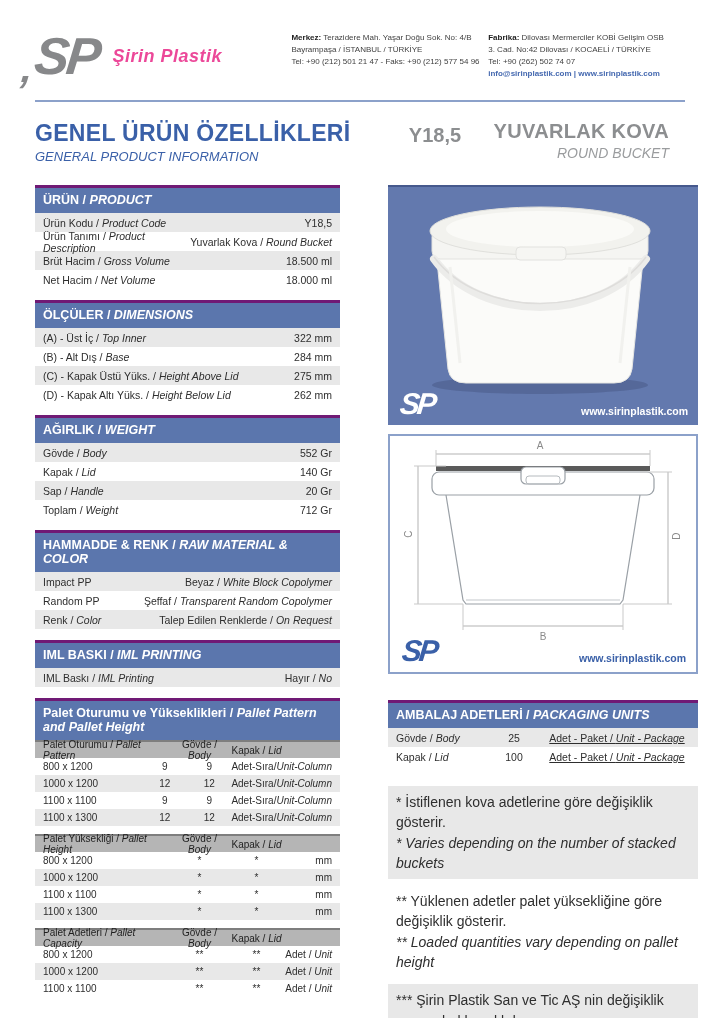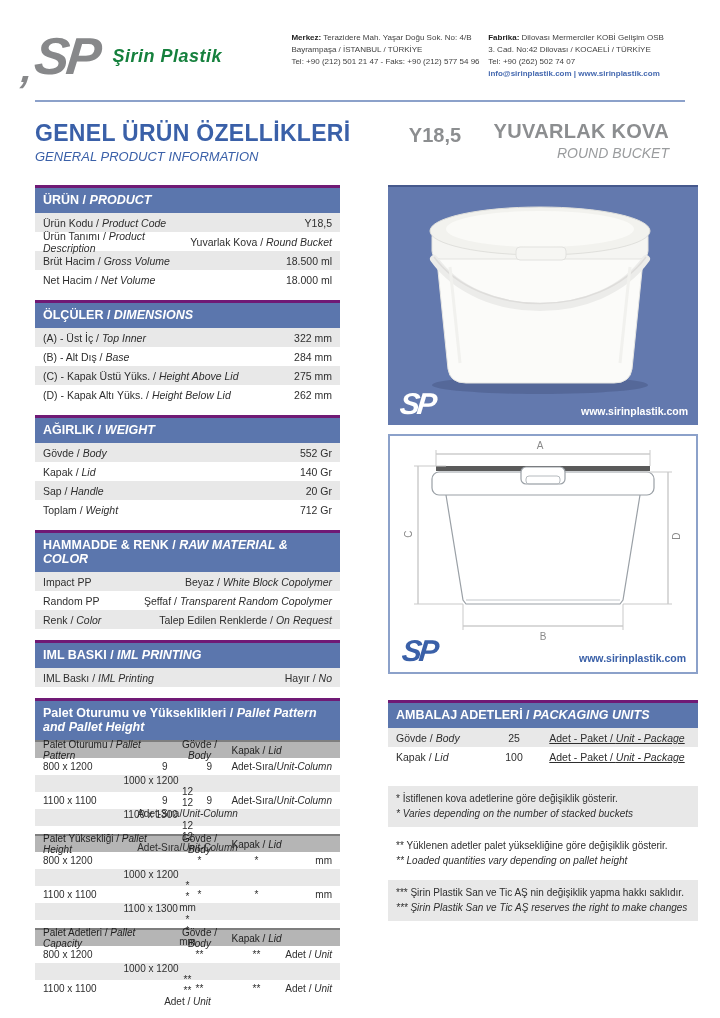--- a/index.html
+++ b/index.html
@@ -5,21 +5,21 @@
   * { margin:0; padding:0; box-sizing:border-box; }
   html,body { width:720px; height:1018px; background:#fff; font-family:"Liberation Sans",sans-serif; color:#3a3a3a; }
   .page { position:relative; width:720px; height:1018px; overflow:hidden; background:#fff; }
 
   
   .hdr { position:absolute; top:24px; left:35px; right:35px; height:64px; display:flex; }
   .brandbox { width:258px; display:flex; align-items:center; }
   .sp-mark { font-style:italic; font-weight:bold; color:#87888a; letter-spacing:-3px; transform:skewX(-6deg); line-height:1; }
   .sp-mark.big { font-size:52px; position:relative; }
   .sp-mark.big .hook { position:absolute; left:-12px; bottom:-6px; font-size:40px; }
-  .brandname { font-size:18px; font-weight:bold; color:#15803d; margin-left:14px; letter-spacing:.5px; font-style:italic; }
+  .brandname { font-size:18px; font-weight:bold; color:#ec4899; margin-left:14px; letter-spacing:.5px; font-style:italic; }
   .addr { font-size:8px; line-height:1.5; color:#3f3f3f; width:198px; padding-top:8px; white-space:nowrap; }
   .addr b { color:#1d1d1d; }
   .addr .bluelink { color:#4569b0; font-weight:bold; }
   .hdr-rule { position:absolute; top:100px; left:35px; right:35px; border-top:2px solid #8fa; border-top:2px solid #8ca1ca; }
 
   
   .titlebar { position:absolute; top:120px; left:35px; right:35px; height:48px; }
   .t-left { position:absolute; left:0; top:0; }
   .t-left .tr { font-size:23px; font-weight:bold; color:#3a60a8; letter-spacing:.3px; }
   .t-left .en { font-size:13px; font-style:italic; color:#3a60a8; margin-top:2px; }
@@ -39,21 +39,21 @@
   .rows { margin-top:0; }
   .row { display:flex; justify-content:space-between; align-items:center; height:19px; padding:0 8px; font-size:10.5px; color:#2e2e2e; }
   .row.g { background:#e8e8e8; }
   .row i { font-style:italic; }
   .row .val { text-align:right; white-space:nowrap; }
 
   
   .sub { margin-bottom:8px; }
   .sub-h { background:#b5b5b5; border-top:2px solid #7e7e7e; display:flex; align-items:center; height:18px; padding:0 8px; font-size:10px; color:#1e1e1e; }
   .prow { display:flex; align-items:center; height:17px; padding:0 8px; font-size:10px; color:#2e2e2e; }
-  .prow.g { background:#e8e8e8;flex-direction:column; }
+  .prow.g { background:#e8e8e8; }
   .c-size { width:128px; } .c-body { width:57px; text-align:center; } .c-lid { width:57px; text-align:center; }
   .c-unit { flex:1; text-align:right; white-space:nowrap; }
   .sub i, .sub-h i { font-style:italic; }
 
   
   .photo { position:relative; height:240px; background:#6379ae; border-top:2px solid #46598d; }
   .photo .website { position:absolute; right:10px; bottom:8px; color:#fff; font-weight:bold; font-size:10.5px; }
   .photo .sp-mark.small, .draw .sp-mark.small { font-size:30px; position:absolute; left:12px; bottom:6px; }
   .photo .sp-mark.small { color:#fff; }
 
@@ -62,21 +62,21 @@
   .draw .website { position:absolute; right:10px; bottom:8px; color:#3a60a8; font-weight:bold; font-size:10.5px; }
   .draw .sp-mark.small { color:#3a60a8; }
 
   
   .arow { display:flex; align-items:center; height:19px; padding:0 8px; font-size:10.5px; color:#2e2e2e; }
   .arow.g { background:#e8e8e8; }
   .arow .al { width:88px; } .arow .aq { width:60px; text-align:center; } .arow .au { flex:1; text-align:center;text-decoration:underline; }
   .arow i { font-style:italic; }
 
   
-  .note { padding:6px 8px; font-size:10px; line-height:1.45; margin-bottom:6px; color:#2e2e2e; }
+  .note { padding:6px 8px; font-size:14px; line-height:1.45; margin-bottom:6px; color:#2e2e2e; }
   .note.g { background:#e8e8e8; }
   .note .en { font-style:italic; }
 
   .mt26 { margin-top:26px; }
   .mt20 { margin-top:20px; }
 </style>
 </head>
 <body>
 
 <div class="page">

